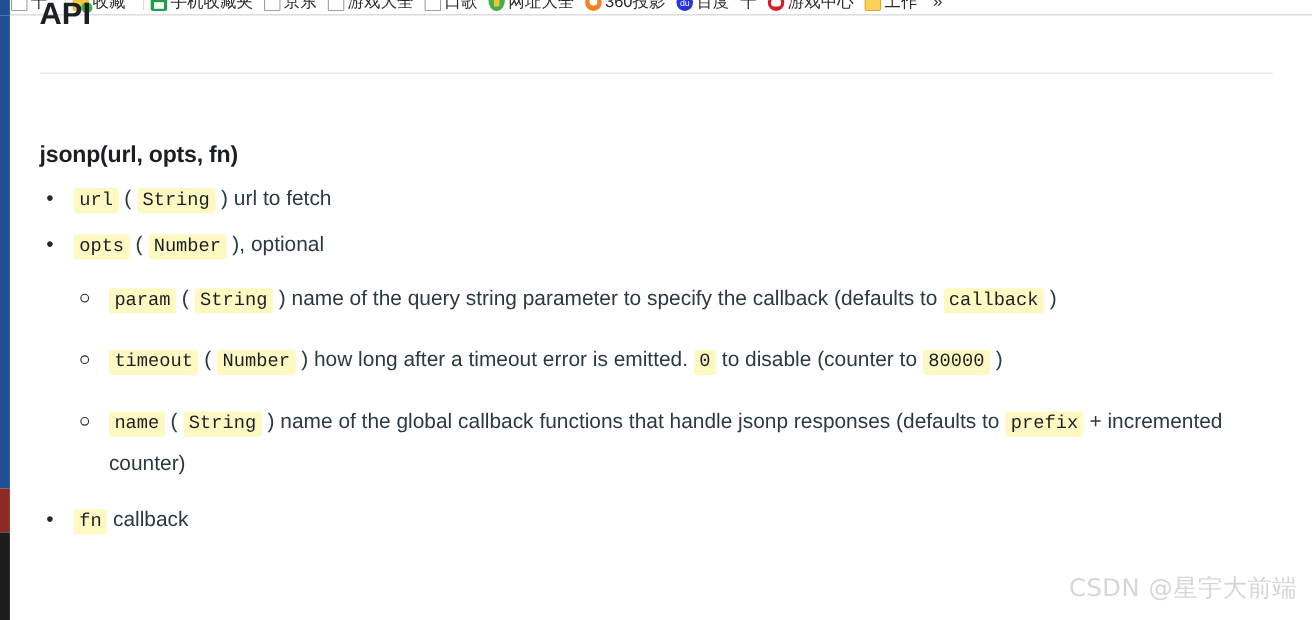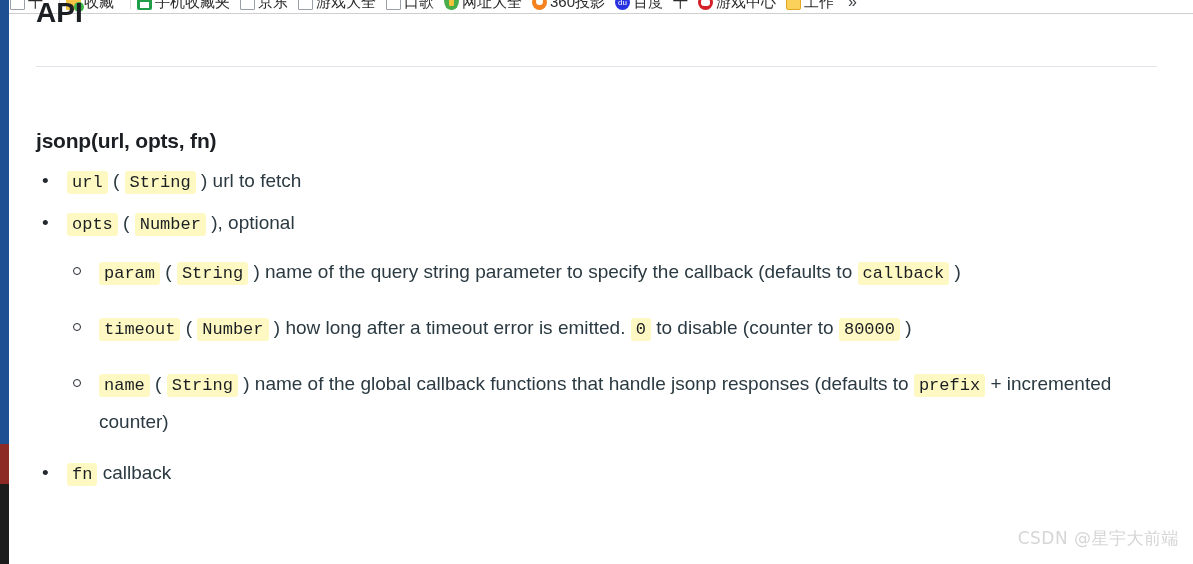--- a/index.html
+++ b/index.html
@@ -274,21 +274,21 @@
     padding: 2px 5px;
     border-radius: 3px;
     white-space: nowrap;
   }
   .txt { color: #2b3a42; }
 
   #watermark {
     position: absolute;
     right: 14px;
     bottom: 14px;
-    font-size: 17px;
+    font-size: 22px;
     color: #d6d6d6;
     letter-spacing: 0.5px;
     font-family: "DejaVu Sans", sans-serif;
     white-space: nowrap;
     margin-top: 40px;
   }
 </style>
 </head>
 <body>
 

